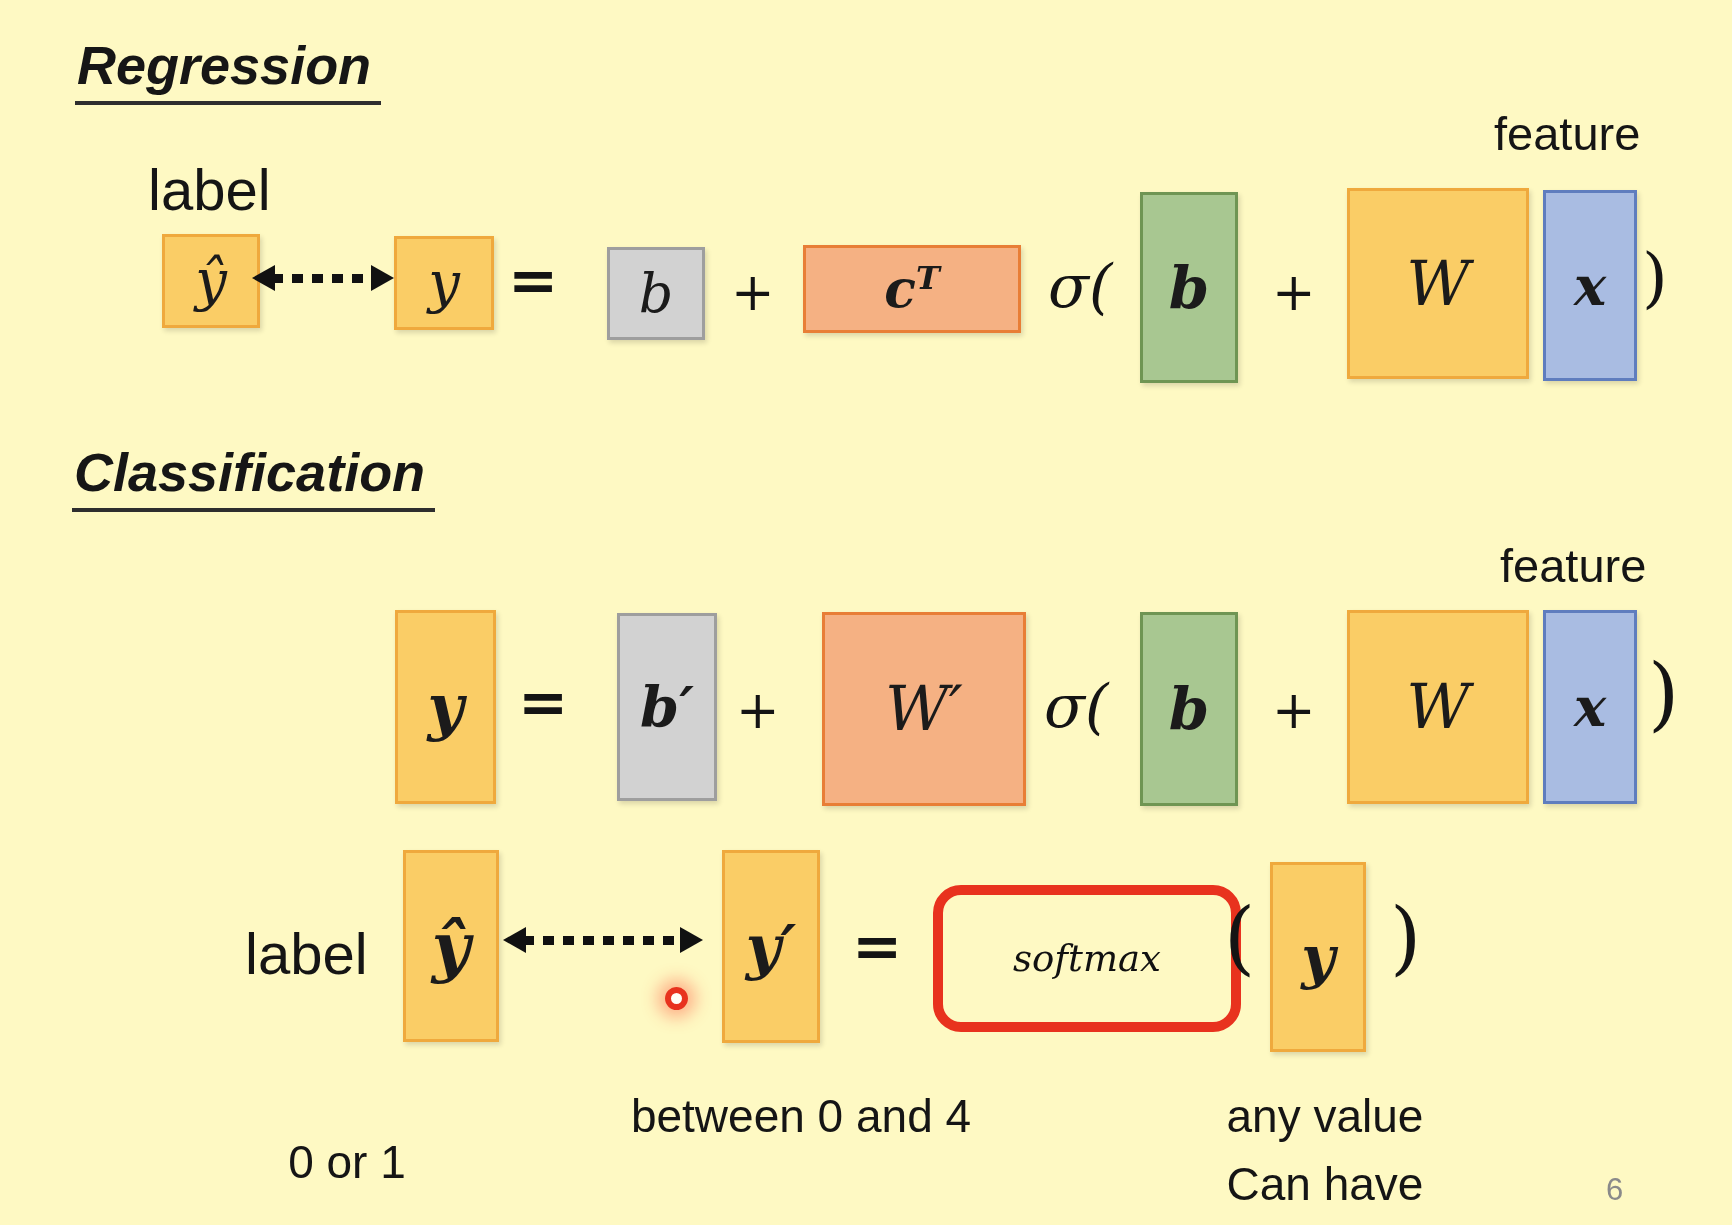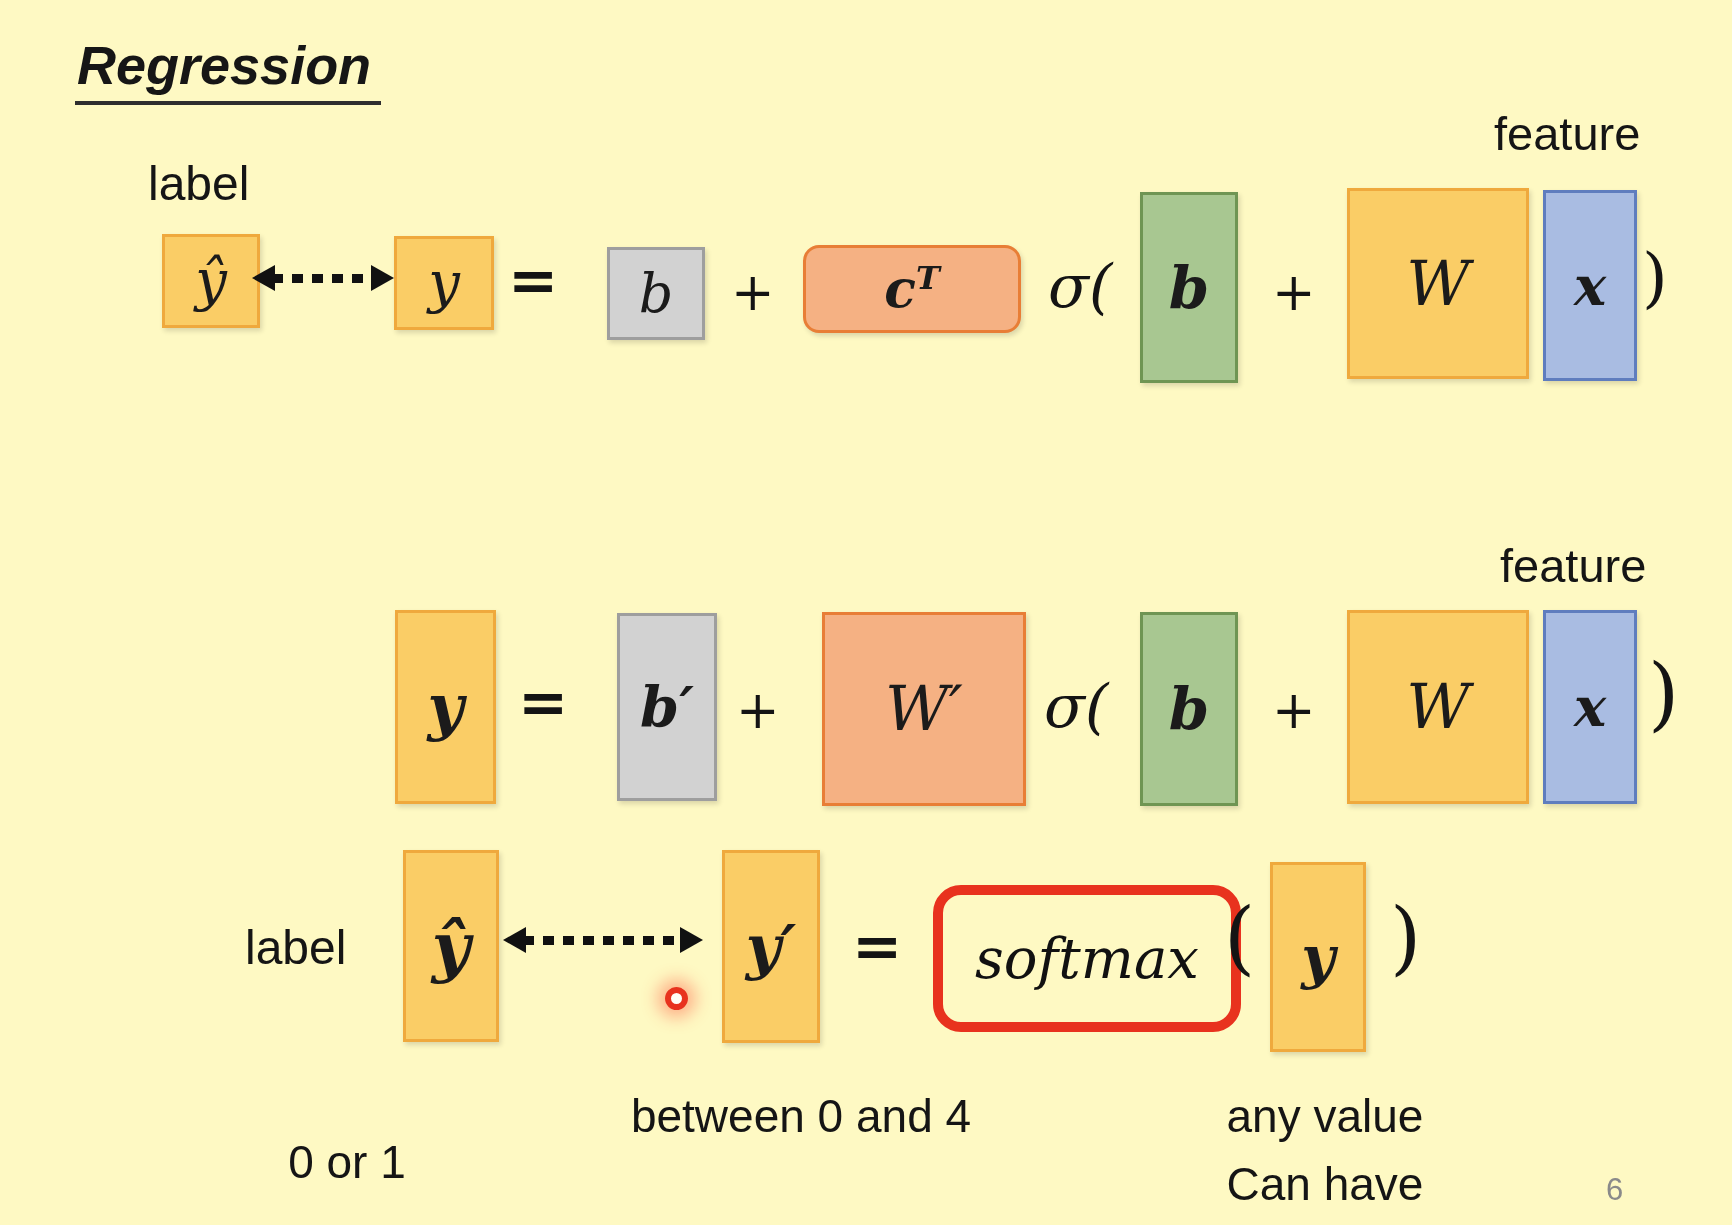--- a/index.html
+++ b/index.html
@@ -14,21 +14,21 @@
   .abs{position:absolute;}
   .heading{
     font-family:"Liberation Sans", sans-serif;
     font-weight:bold;font-style:italic;
     font-size:54px;line-height:1.15;
     display:inline-block;
     padding:0 10px 5px 2px;
     border-bottom:4px solid #2e2e2e;
     color:#161616;
   }
-  .caption{font-size:48px;line-height:1.1;color:#151515;}
+  .caption{font-size:58px;line-height:1.1;color:#151515;}
   .caption2{font-size:46px;line-height:1.48;color:#151515;text-align:center;}
   .box{
     position:absolute;
     display:flex;align-items:center;justify-content:center;
     border:3px solid;
     box-shadow:2px 3px 5px rgba(0,0,0,0.14);
   }
   .yellow{background:var(--yellow-fill);border-color:var(--yellow-border);}
   .gray{background:var(--gray-fill);border-color:var(--gray-border);}
   .salmon{background:var(--salmon-fill);border-color:var(--salmon-border);}
@@ -48,21 +48,21 @@
     border:6px solid var(--red-accent);border-radius:50%;
     box-shadow:0 0 16px 8px rgba(255,70,50,0.38);
   }
   .softmax-outline{
     position:absolute;
     border:10px solid var(--red-accent);
     border-radius:28px;
     display:flex;align-items:center;justify-content:center;
     background:transparent;
   }
-  .softmax-text{font-family:"DejaVu Serif","Liberation Serif",serif;font-style:italic;font-size:56px;line-height:1;color:#111;}
+  .softmax-text{font-family:"DejaVu Serif","Liberation Serif",serif;font-style:italic;font-size:37px;line-height:1;color:#111;}
   sup.t{font-size:32px;vertical-align:super;font-weight:bold;font-style:italic;}
   .pagenum{font-size:31px;color:var(--page-number-gray);}
 </style>
 </head>
 <body>
 
 <div id="slide">
 
   <div class="abs" style="left:75px;top:34px;">
     <span class="heading">Regression</span>
@@ -86,21 +86,21 @@
   </div>
 
   <span class="sym" style="left:508px;top:250px;font-size:60px;font-weight:600;">=</span>
 
   <div class="box gray" style="left:607px;top:247px;width:92px;height:87px;">
     <span class="math" style="font-size:54px;">b</span>
   </div>
 
   <span class="sym" style="left:731px;top:266px;font-size:52px;">+</span>
 
-  <div class="box salmon" style="left:803px;top:245px;width:212px;height:82px;border-radius:16px;">
+  <div class="box salmon" style="left:803px;top:245px;width:212px;height:82px;">
     <span class="math bold" style="font-size:52px;"><span>c</span><sup class="t">T</sup></span>
   </div>
 
   <span class="sym" style="left:1048px;top:256px;font-size:60px;font-style:italic;">σ(</span>
 
   <div class="box green" style="left:1140px;top:192px;width:92px;height:185px;">
     <span class="math bold" style="font-size:58px;">b</span>
   </div>
 
   <span class="sym" style="left:1272px;top:266px;font-size:52px;">+</span>
@@ -108,20 +108,23 @@
   <div class="box yellow" style="left:1347px;top:188px;width:176px;height:185px;">
     <span class="math" style="font-size:62px;">W</span>
   </div>
 
   <div class="box blue" style="left:1543px;top:190px;width:88px;height:185px;">
     <span class="math bold" style="font-size:54px;">x</span>
   </div>
 
   <span class="sym" style="left:1642px;top:245px;font-size:66px;">)</span>
 
+  <div class="abs" style="left:72px;top:441px;">
+    <span class="heading">Classification</span>
+  </div>
 
   <div class="abs caption" style="left:1500px;top:540px;font-size:47px;">feature</div>
 
   <div class="box yellow" style="left:395px;top:610px;width:95px;height:188px;">
     <span class="math bold" style="font-size:62px;">y</span>
   </div>
 
   <span class="sym" style="left:518px;top:672px;font-size:60px;font-weight:600;">=</span>
 
   <div class="box gray" style="left:617px;top:613px;width:94px;height:182px;">

